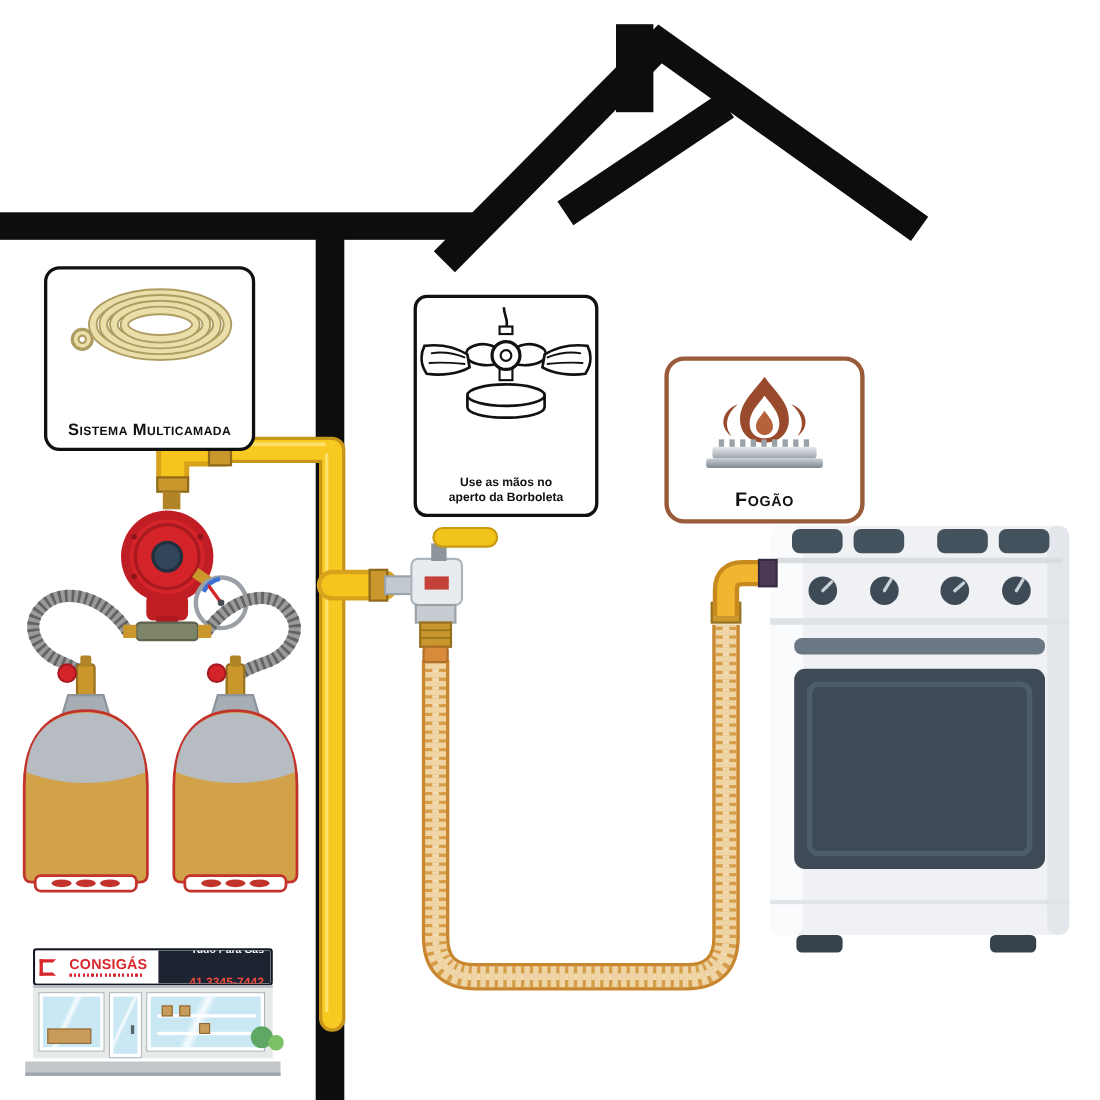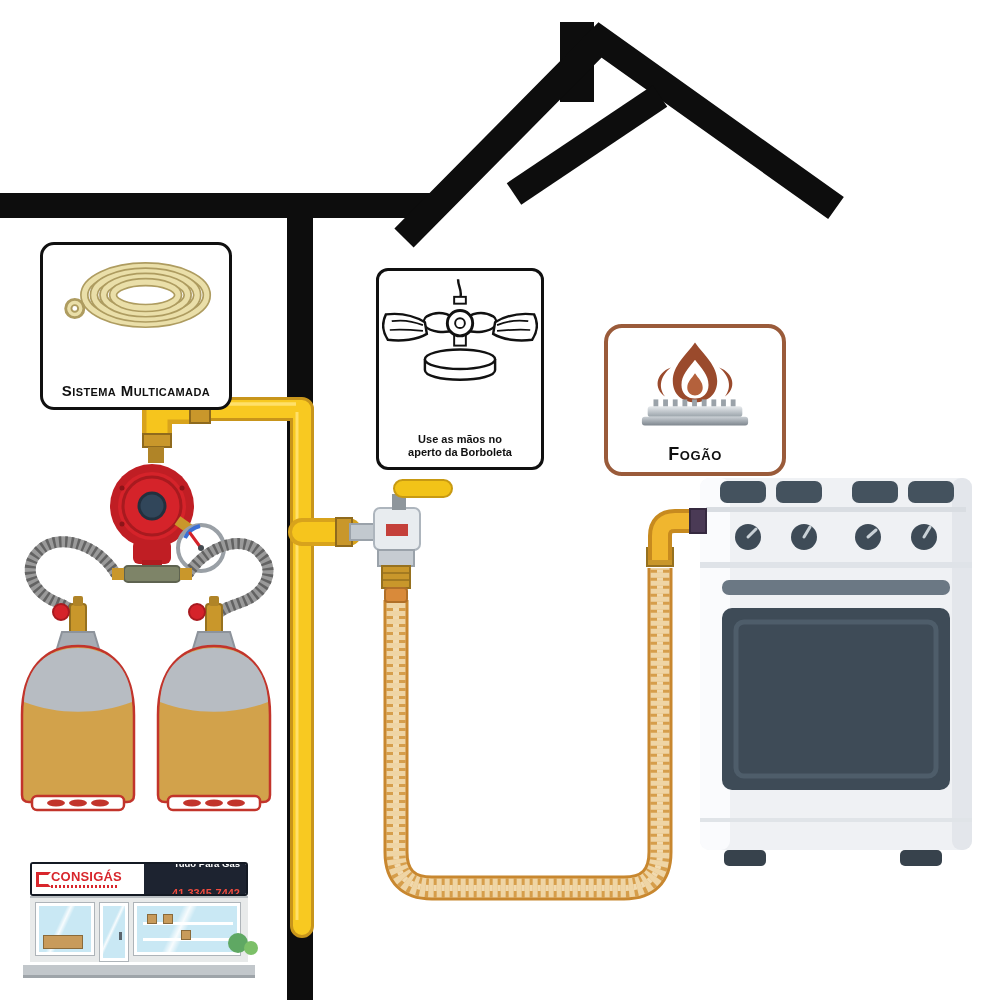--- a/index.html
+++ b/index.html
@@ -22,21 +22,21 @@
   #box-multicamada .box-label{font-size:15px;letter-spacing:.4px;}
   #box-fogao .box-label{font-size:18px;letter-spacing:.6px;}
   .borboleta-caption{font-size:11px;font-weight:bold;text-align:center;line-height:1.25;}
 
   
   .store{position:absolute;left:30px;top:862px;width:218px;height:116px;}
   .store-sign{
     display:flex;height:34px;border:2px solid #141A24;border-radius:3px;overflow:hidden;
     box-sizing:border-box;background:#fff;
   }
-  .sign-left{flex:1.15;display:flex;align-items:center;gap:0;padding:0 4px;background:#fff;}
+  .sign-left{flex:1.15;display:flex;align-items:center;gap:12px;padding:0 4px;background:#fff;}
   .logo-mark{width:9px;height:9px;border:3px solid #D8262C;border-right-color:transparent;display:inline-block;}
   .sign-left-text{display:flex;flex-direction:column;justify-content:center;}
   .store-name{color:#D8262C;font-weight:bold;font-size:13px;letter-spacing:.2px;line-height:1;}
   .store-subline{margin-top:2px;height:3px;width:94%;
     background:repeating-linear-gradient(90deg,#D8262C 0 2px,transparent 2px 4px);}
   .sign-right{flex:1;background:#1D2330;display:flex;flex-direction:column;justify-content:center;
     align-items:flex-end;padding:0 6px;gap:20px;}
   .store-tagline{color:#fff;font-weight:bold;font-size:9.5px;line-height:1;}
   .store-phone{color:#F04B3E;font-weight:bold;font-size:11px;line-height:1;}
   .store-facade{position:relative;height:66px;background:#E8EAEA;border-top:2px solid #B9BEC2;box-sizing:border-box;}

